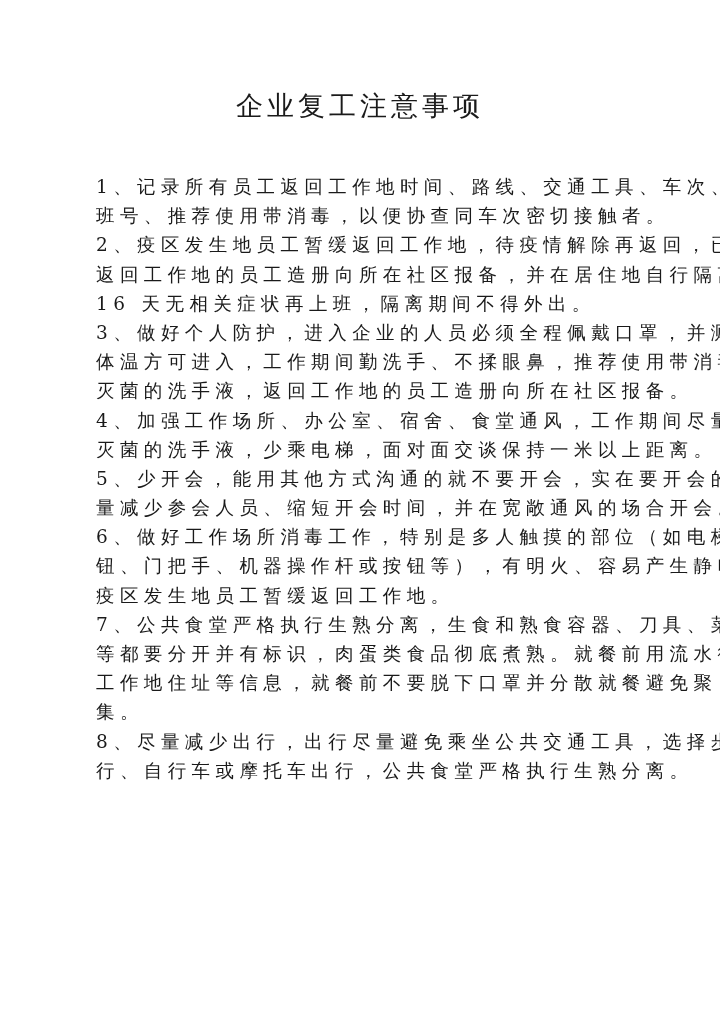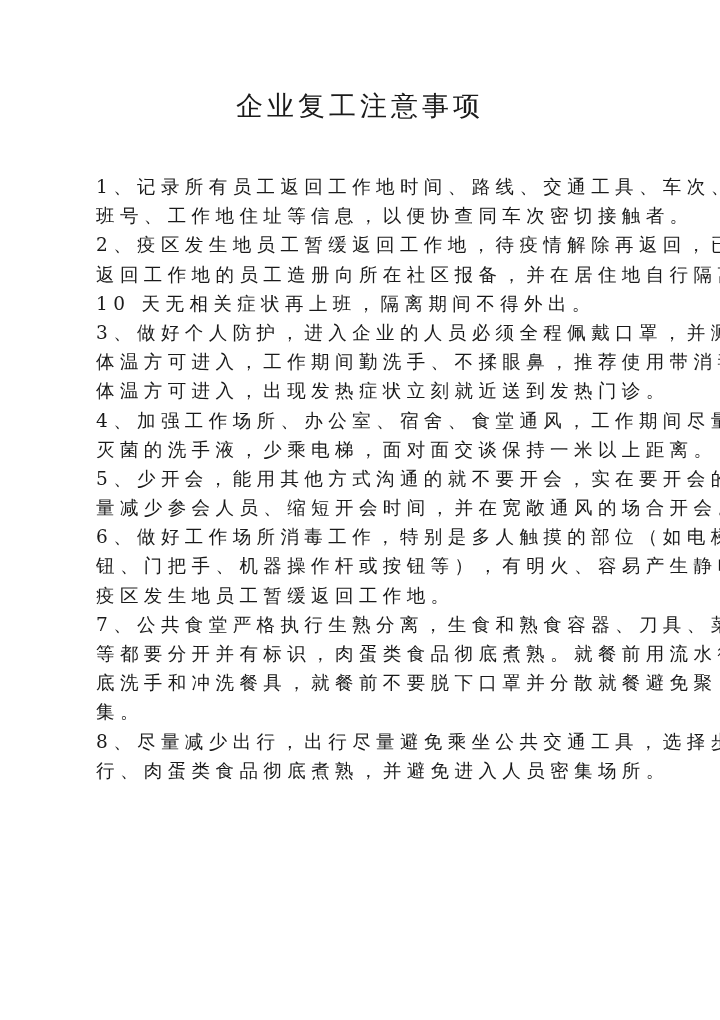--- a/index.html
+++ b/index.html
@@ -54,49 +54,49 @@
   </style>
 </head>
 <body>
 
 <div class="page">
   <h1 class="title">企业复工注意事项</h1>
 
   <div class="body">
     <div>
       <span class="line">1、记录所有员工返回工作地时间、路线、交通工具、车次、航</span>
-      <span class="line">班号、工作地住址等信息，以便协查同车次密切接触者。</span>
+      <span class="line">班号、推荐使用带消毒，以便协查同车次密切接触者。</span>
     </div>
     <div>
       <span class="line">2、疫区发生地员工暂缓返回工作地，待疫情解除再返回，已经</span>
       <span class="line">返回工作地的员工造册向所在社区报备，并在居住地自行隔离</span>
-      <span class="line">10 天无相关症状再上班，隔离期间不得外出。</span>
+      <span class="line">16 天无相关症状再上班，隔离期间不得外出。</span>
     </div>
     <div>
       <span class="line">3、做好个人防护，进入企业的人员必须全程佩戴口罩，并测量</span>
       <span class="line">体温方可进入，工作期间勤洗手、不揉眼鼻，推荐使用带消毒</span>
-      <span class="line">体温方可进入，出现发热症状立刻就近送到发热门诊。</span>
+      <span class="line">灭菌的洗手液，返回工作地的员工造册向所在社区报备。</span>
     </div>
     <div>
       <span class="line">4、加强工作场所、办公室、宿舍、食堂通风，工作期间尽量不</span>
       <span class="line">灭菌的洗手液，少乘电梯，面对面交谈保持一米以上距离。</span>
     </div>
     <div>
       <span class="line">5、少开会，能用其他方式沟通的就不要开会，实在要开会的尽</span>
       <span class="line">量减少参会人员、缩短开会时间，并在宽敞通风的场合开会。</span>
     </div>
     <div>
       <span class="line">6、做好工作场所消毒工作，特别是多人触摸的部位（如电梯按</span>
       <span class="line">钮、门把手、机器操作杆或按钮等），有明火、容易产生静电</span>
       <span class="line">疫区发生地员工暂缓返回工作地。</span>
     </div>
     <div>
       <span class="line">7、公共食堂严格执行生熟分离，生食和熟食容器、刀具、菜板</span>
       <span class="line">等都要分开并有标识，肉蛋类食品彻底煮熟。就餐前用流水彻</span>
-      <span class="line">底洗手和冲洗餐具，就餐前不要脱下口罩并分散就餐避免聚</span>
+      <span class="line">工作地住址等信息，就餐前不要脱下口罩并分散就餐避免聚</span>
       <span class="line">集。</span>
     </div>
     <div>
       <span class="line">8、尽量减少出行，出行尽量避免乘坐公共交通工具，选择步</span>
-      <span class="line">行、肉蛋类食品彻底煮熟，并避免进入人员密集场所。</span>
+      <span class="line">行、自行车或摩托车出行，公共食堂严格执行生熟分离。</span>
     </div>
   </div>
 </div>
 
 </body></html>

